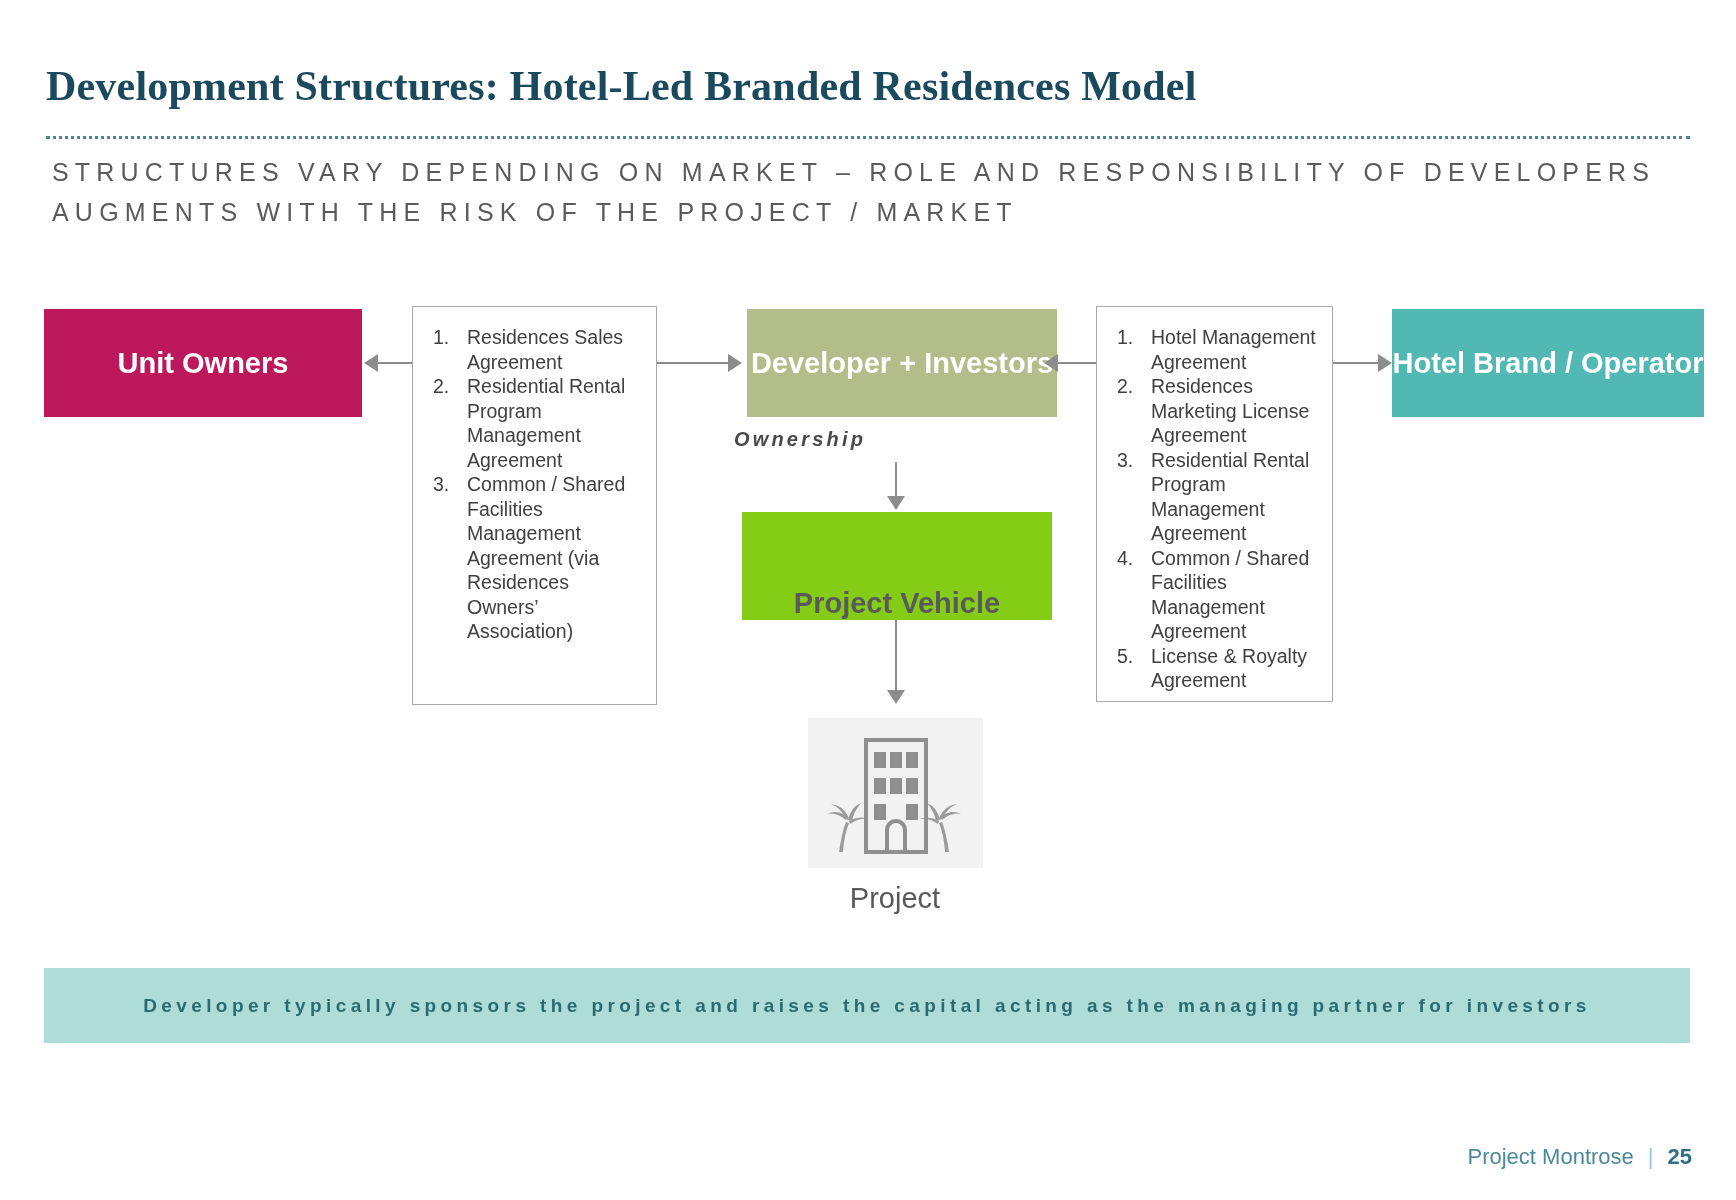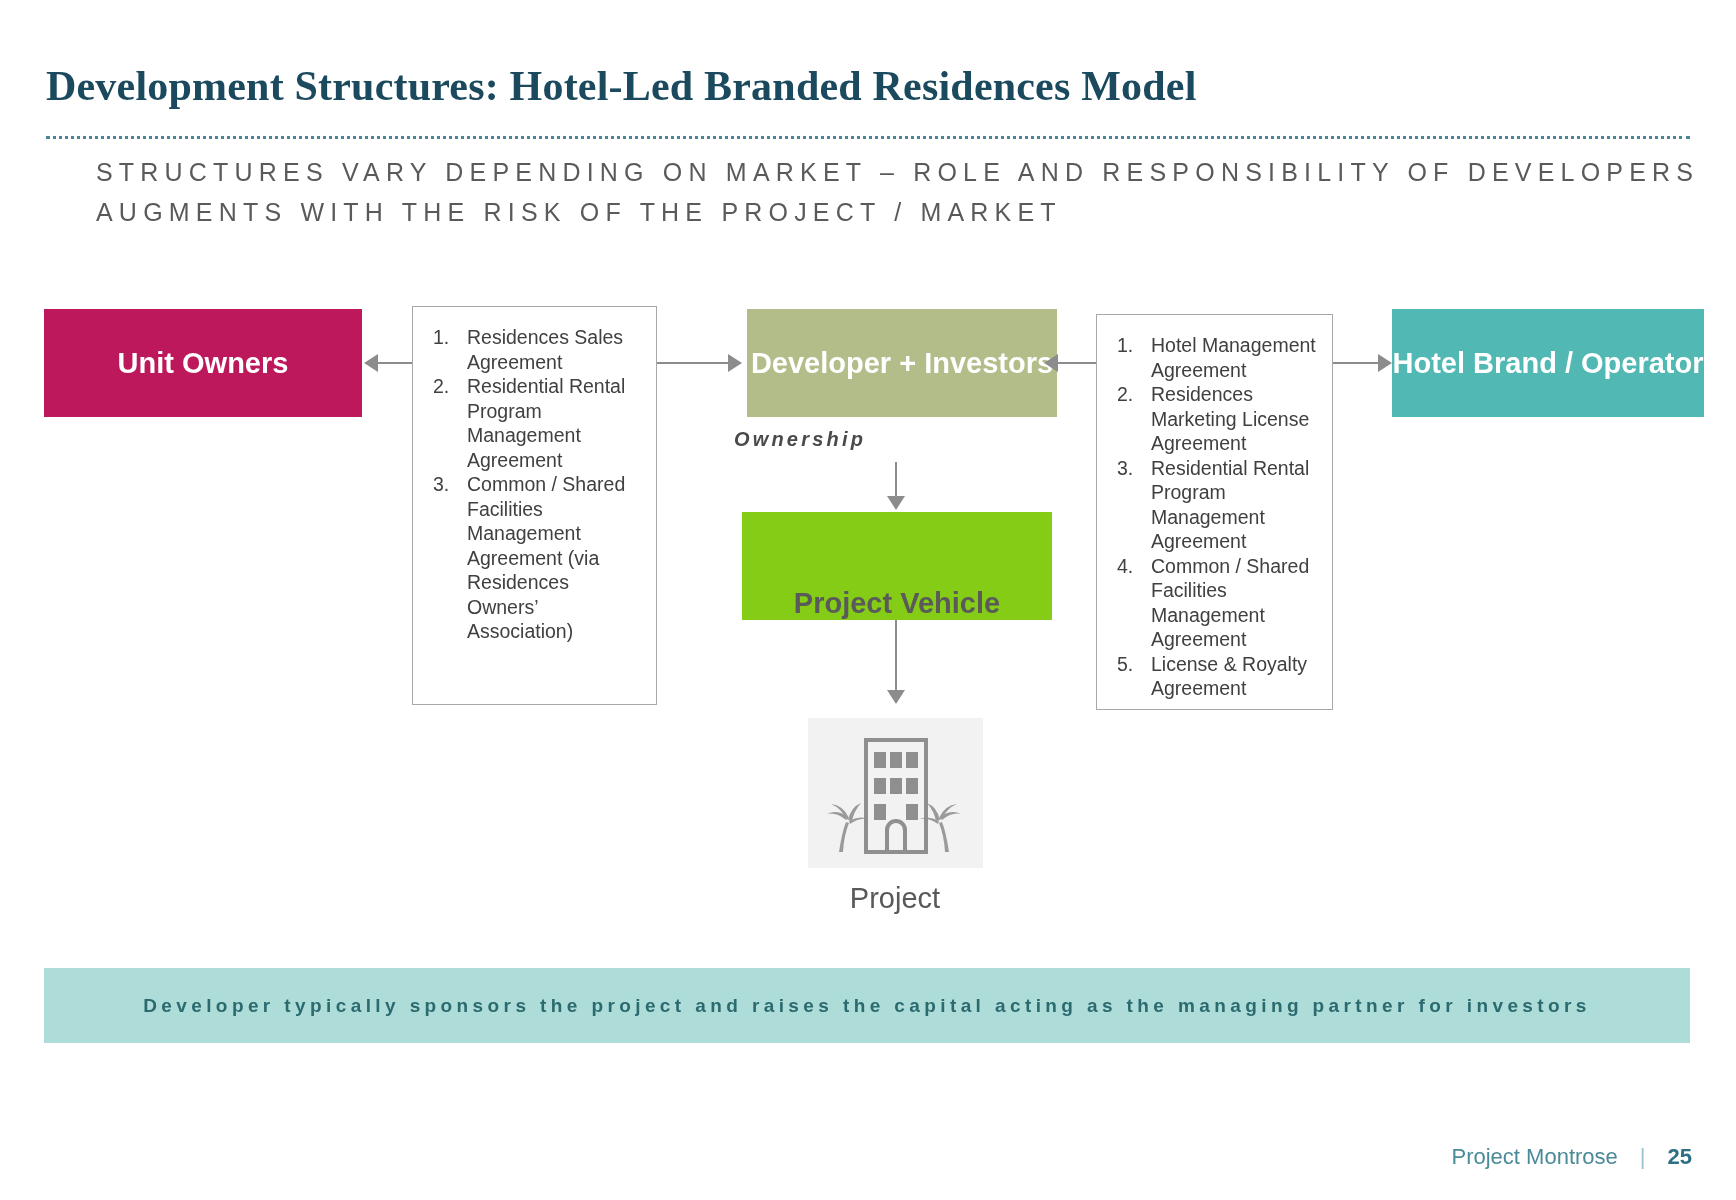--- a/index.html
+++ b/index.html
@@ -40,21 +40,20 @@
   #subtitle {
     position: absolute;
     left: 52px;
     top: 152px;
     width: 1620px;
     font-size: 25px;
     letter-spacing: 6.2px;
     line-height: 40px;
     color: #5a5a5a;
     text-transform: uppercase;
-    margin-left: 44px;
   }
 
   
   .node {
     position: absolute;
     display: flex;
     align-items: center;
     justify-content: center;
     text-align: center;
     box-sizing: border-box;
@@ -119,21 +118,20 @@
     left: 412px;
     top: 306px;
     width: 245px;
     height: 399px;
   }
   #list-right {
     left: 1096px;
     top: 306px;
     width: 237px;
     height: 396px;
-    margin-top: 8px;
   }
   .list-box ol {
     margin: 0;
     padding: 0;
     list-style: none;
     counter-reset: li;
   }
   .list-box li {
     position: relative;
     counter-increment: li;
@@ -239,21 +237,21 @@
     box-sizing: border-box;
     padding: 12px 40px;
   }
 
   #footer {
     position: absolute;
     right: 44px;
     bottom: 30px;
     display: flex;
     align-items: center;
-    gap: 22px;
+    gap: 14px;
     font-size: 22px;
     color: #4a8a99;
   }
   #footer .sep {
     color: #9ac4cf;
   }
   #page-number {
     color: #2e6f86;
     font-weight: bold;
   }

